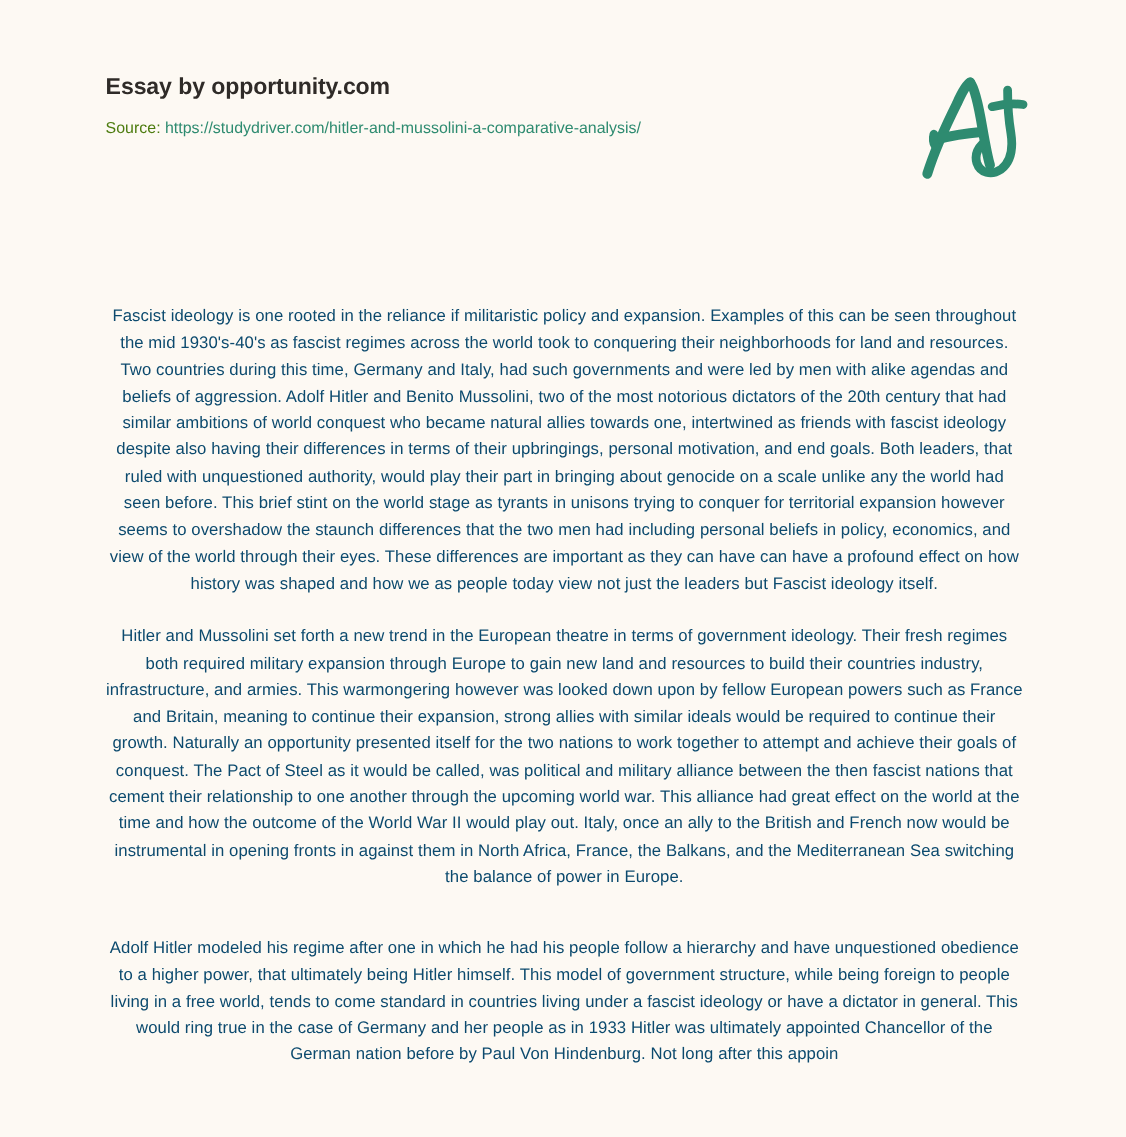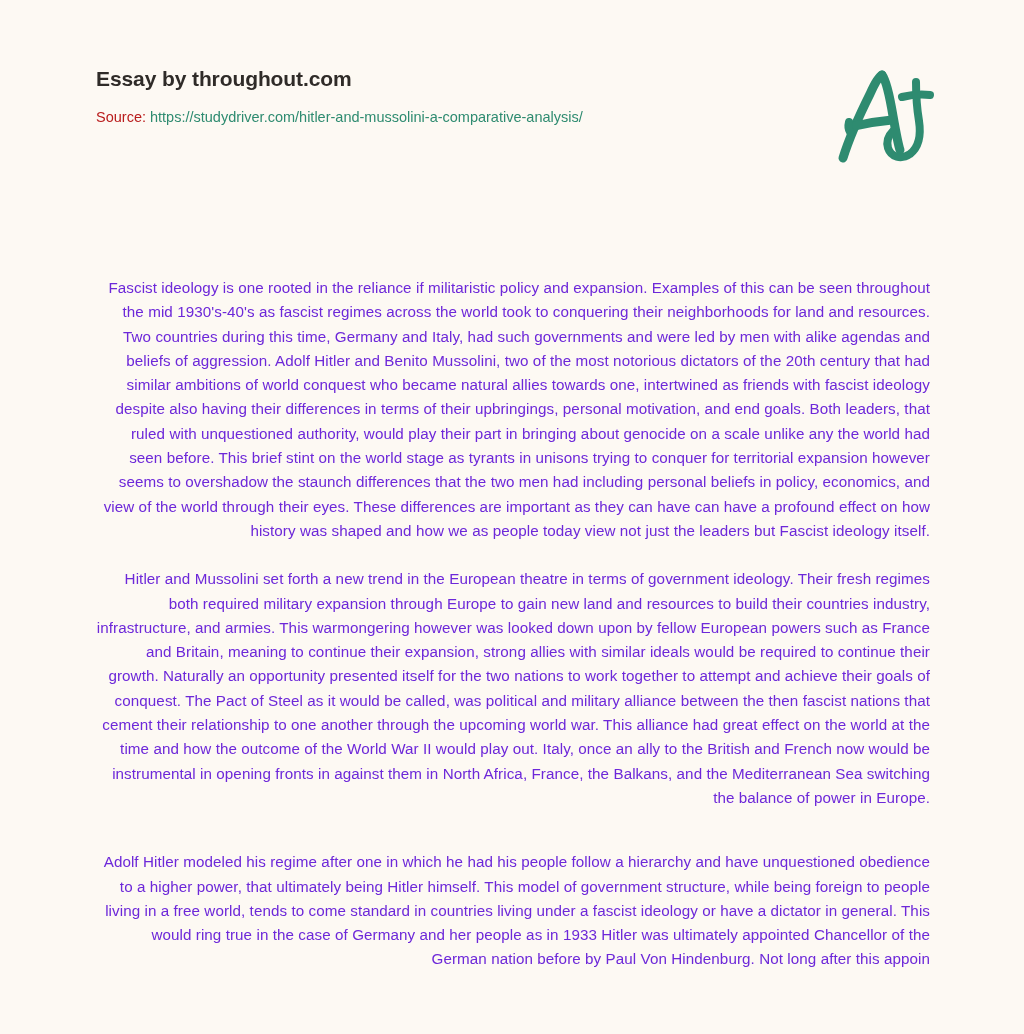--- a/index.html
+++ b/index.html
@@ -51,21 +51,21 @@
 
   .source-line {
     margin-top: 16px;
     font-size: 14.5px;
     color: #8a8178;
     line-height: 1.35;
     white-space: nowrap;
   }
 
   .source-label {
-    color: #b91c1c;
+    color: #4d7c0f;
   }
 
   .source-url {
     color: #2e8b70;
     text-decoration: none;
     text-align: right;
   }
 
   
   .logo {
@@ -95,35 +95,35 @@
   }
 
   .body-copy {
     margin-top: 28px;
   }
 
   .body-copy p {
     margin: 0 0 24px 0;
     font-size: 15.2px;
     line-height: 24.3px;
-    color: #6d28d9;
-    text-align: right;
+    color: #0c4a6e;
+    text-align: center;
     letter-spacing: 0.005em;
   }
   .body-copy p:last-child { margin-bottom: 0; margin-top: 40px; }
 </style>
 </head>
 <body>
 
 <div class="page">
 
   <div class="header">
 
     <div class="brand-block">
-      <div class="brand-title">Essay by throughout.com</div>
+      <div class="brand-title">Essay by opportunity.com</div>
 
       <div class="source-line">
         <span class="source-label">Source: </span><a class="source-url" href="#">https://studydriver.com/hitler-and-mussolini-a-comparative-analysis/</a>
       </div>
     </div>
 
     <div class="logo">
       <svg viewBox="0 0 110 104" xmlns="http://www.w3.org/2000/svg">
         <g fill="none" stroke="#2e8b70" stroke-linecap="round" stroke-linejoin="round">
 

